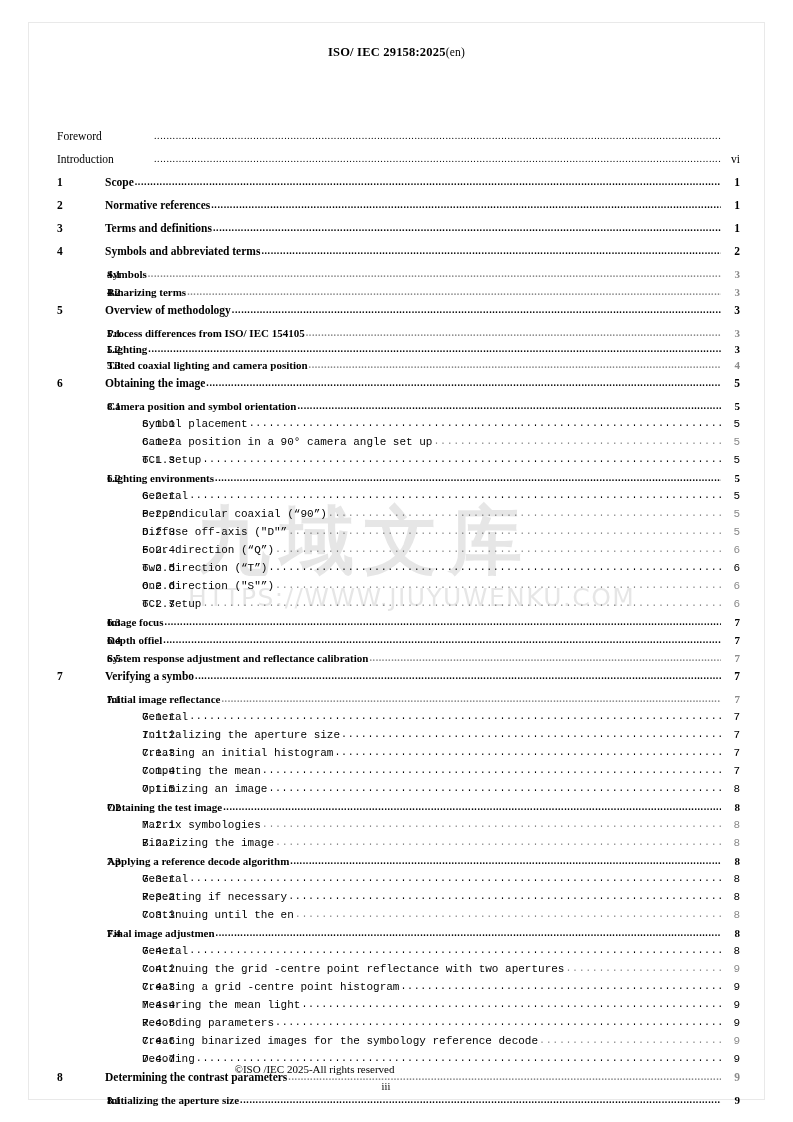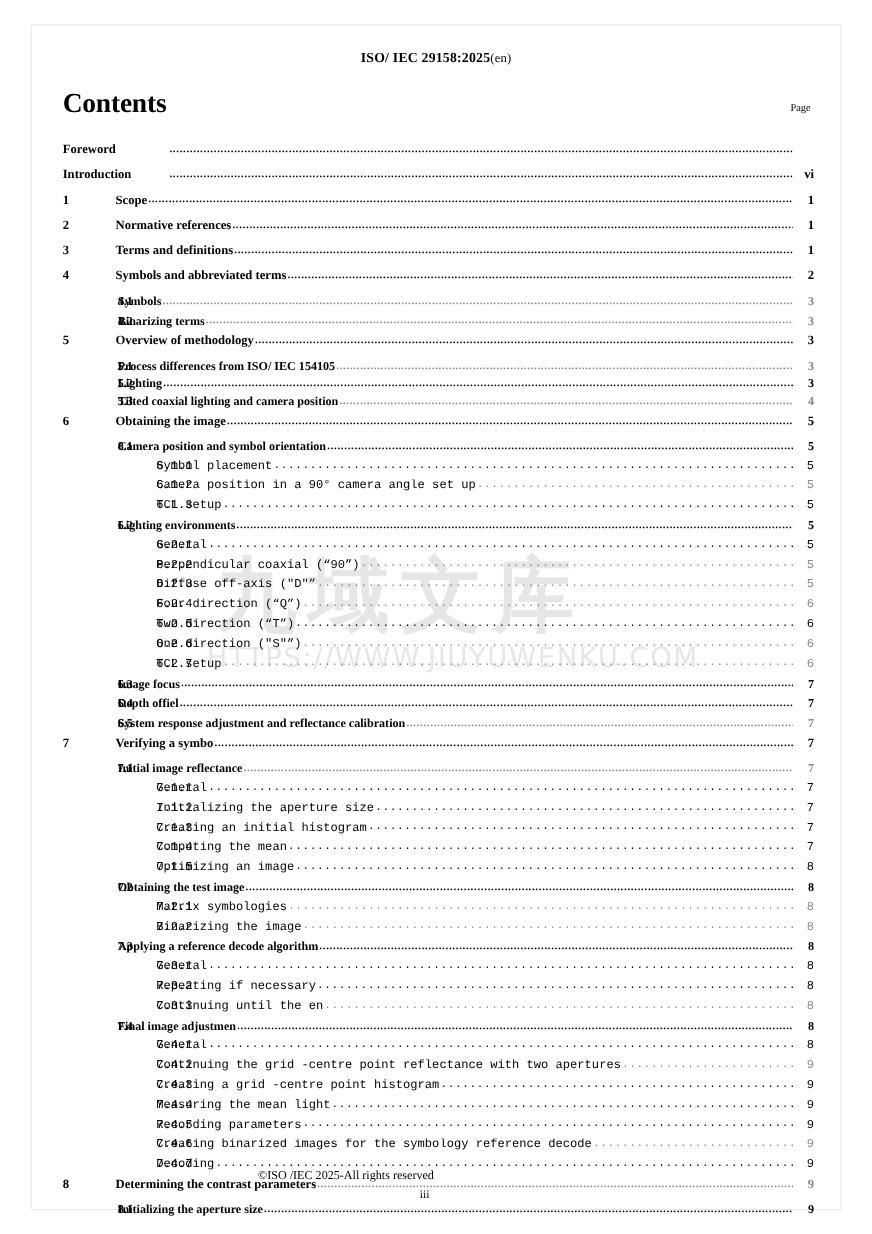--- a/index.html
+++ b/index.html
@@ -99,21 +99,21 @@
     transform: translateY(-1px);
   }
   .pg {
     flex: 0 0 auto;
     text-align: right;
     white-space: nowrap;
   }
 
   
   .lvl-front {
-    font-weight: bold;
+    font-weight: normal;
     font-size: 11.5px;
     height: 23px;
   }
   .lvl-front .label { width: 96px; }
   .lvl-front .pg { width: 18px; }
 
   
   .lvl1 {
     font-weight: bold;
     font-size: 11.5px;
@@ -210,24 +210,20 @@
 <body>
 
 <div class="page">
 
   <div class="page-frame"></div>
 
   <div class="doc-header">
     <span class="std-no">ISO/ IEC  29158:2025</span><span class="std-suffix">(en)</span>
   </div>
 
-  <div class="contents-row">
-    <div class="contents-title">Contents</div>
-    <div class="page-word">Page</div>
-  </div>
 
   <div class="toc" id="toc-root">
       <div class="toc-entry lvl-front">
         <span class="label">Foreword</span>
         <span class="leader">...........................................................................................................................................................................................................................................</span>
         <span class="pg faint2"></span>
       </div>
       <div class="toc-entry lvl-front">
         <span class="label">Introduction</span>
         <span class="leader">...........................................................................................................................................................................................................................................</span>

